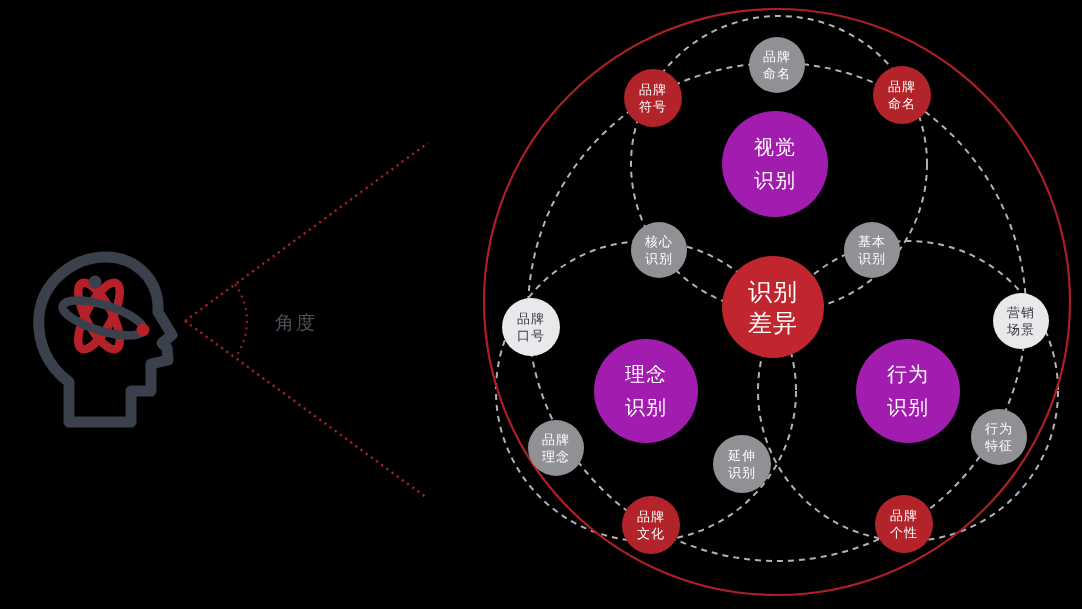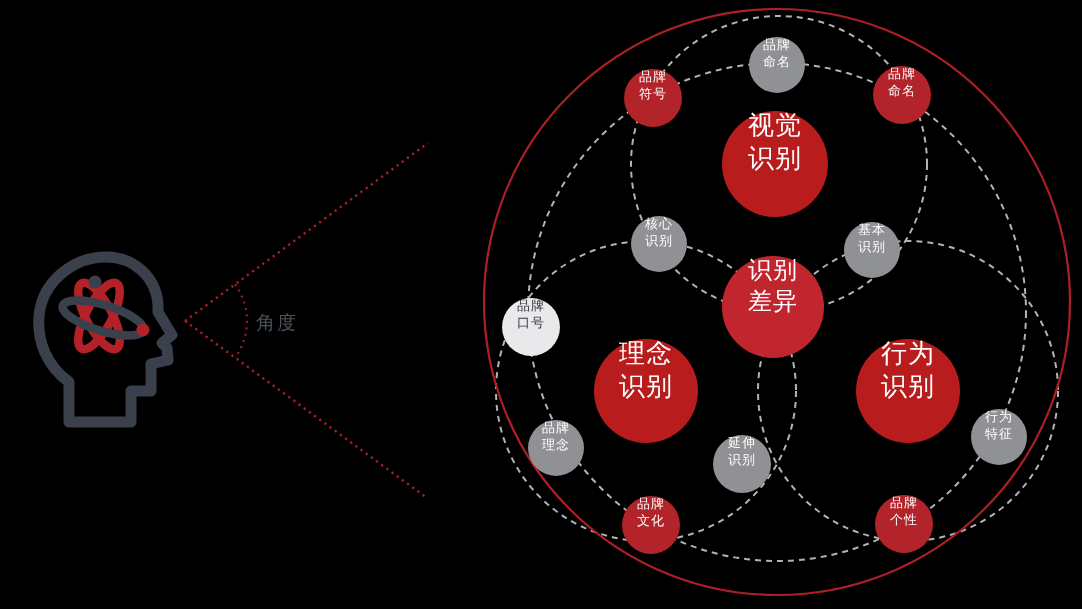--- a/index.html
+++ b/index.html
@@ -4,31 +4,31 @@
 <style>
   html,body{margin:0;padding:0;background:#000;}
   #stage{
     position:relative;width:1082px;height:609px;background:#000;overflow:hidden;
     font-family:"Liberation Sans","DejaVu Sans",sans-serif;
   }
   #rings{position:absolute;left:0;top:0;z-index:1;}
   #nodes-layer{position:absolute;left:0;top:0;width:100%;height:100%;z-index:2;}
   .node{
     position:absolute;border-radius:50%;
-    display:flex;flex-direction:column;align-items:center;
-    text-align:center;letter-spacing:1px;font-family:Liberation Mono, monospace;
+    display:flex;flex-direction:column;align-items:center;justify-content:center;
+    text-align:center;letter-spacing:1px;
   }
   .node span{display:block;}
-  .node.primary{background:#b91c1c;color:#fff;font-size:26px;line-height:33px;}
+  .node.primary{background:#a21caf;color:#fff;font-size:20px;line-height:33px;}
   .node.hub{background:#c1262e;color:#fff;font-size:24px;line-height:31px;}
   .node.red{background:#b2232a;color:#fff;font-size:13px;line-height:17px;}
   .node.gray{background:#909194;color:#fff;font-size:13px;line-height:17px;}
   .node.light{background:#e9e9eb;color:#33363c;font-size:13px;line-height:17px;}
   #angle-label{
-    position:absolute;left:256px;top:310px;z-index:2;
+    position:absolute;left:275px;top:310px;z-index:2;
     color:#4c525b;font-size:19px;letter-spacing:2px;
   }
 </style>
 </head>
 <body>
 
 <div id="stage">
 
   <svg id="rings" width="1082" height="609" viewBox="0 0 1082 609">
 
@@ -81,31 +81,35 @@
         <span>命名</span>
       </div>
       <div class="node red" style="left: 624px; top: 69px; width: 58px; height: 58px;">
         <span>品牌</span>
         <span>符号</span>
       </div>
       <div class="node red" style="left: 873px; top: 66px; width: 58px; height: 58px;">
         <span>品牌</span>
         <span>命名</span>
       </div>
-      <div class="node gray" style="left: 631px; top: 216px; width: 56px; height: 56px;">
+      <div class="node gray" style="left: 631px; top: 222px; width: 56px; height: 56px;">
         <span>核心</span>
         <span>识别</span>
       </div>
       <div class="node gray" style="left: 844px; top: 222px; width: 56px; height: 56px;">
         <span>基本</span>
         <span>识别</span>
       </div>
       <div class="node light" style="left: 502px; top: 298px; width: 58px; height: 58px;">
         <span>品牌</span>
         <span>口号</span>
+      </div>
+      <div class="node light" style="left: 993px; top: 293px; width: 56px; height: 56px;">
+        <span>营销</span>
+        <span>场景</span>
       </div>
       <div class="node gray" style="left: 528px; top: 420px; width: 56px; height: 56px;">
         <span>品牌</span>
         <span>理念</span>
       </div>
       <div class="node gray" style="left: 971px; top: 409px; width: 56px; height: 56px;">
         <span>行为</span>
         <span>特征</span>
       </div>
       <div class="node gray" style="left: 713px; top: 435px; width: 58px; height: 58px;">

